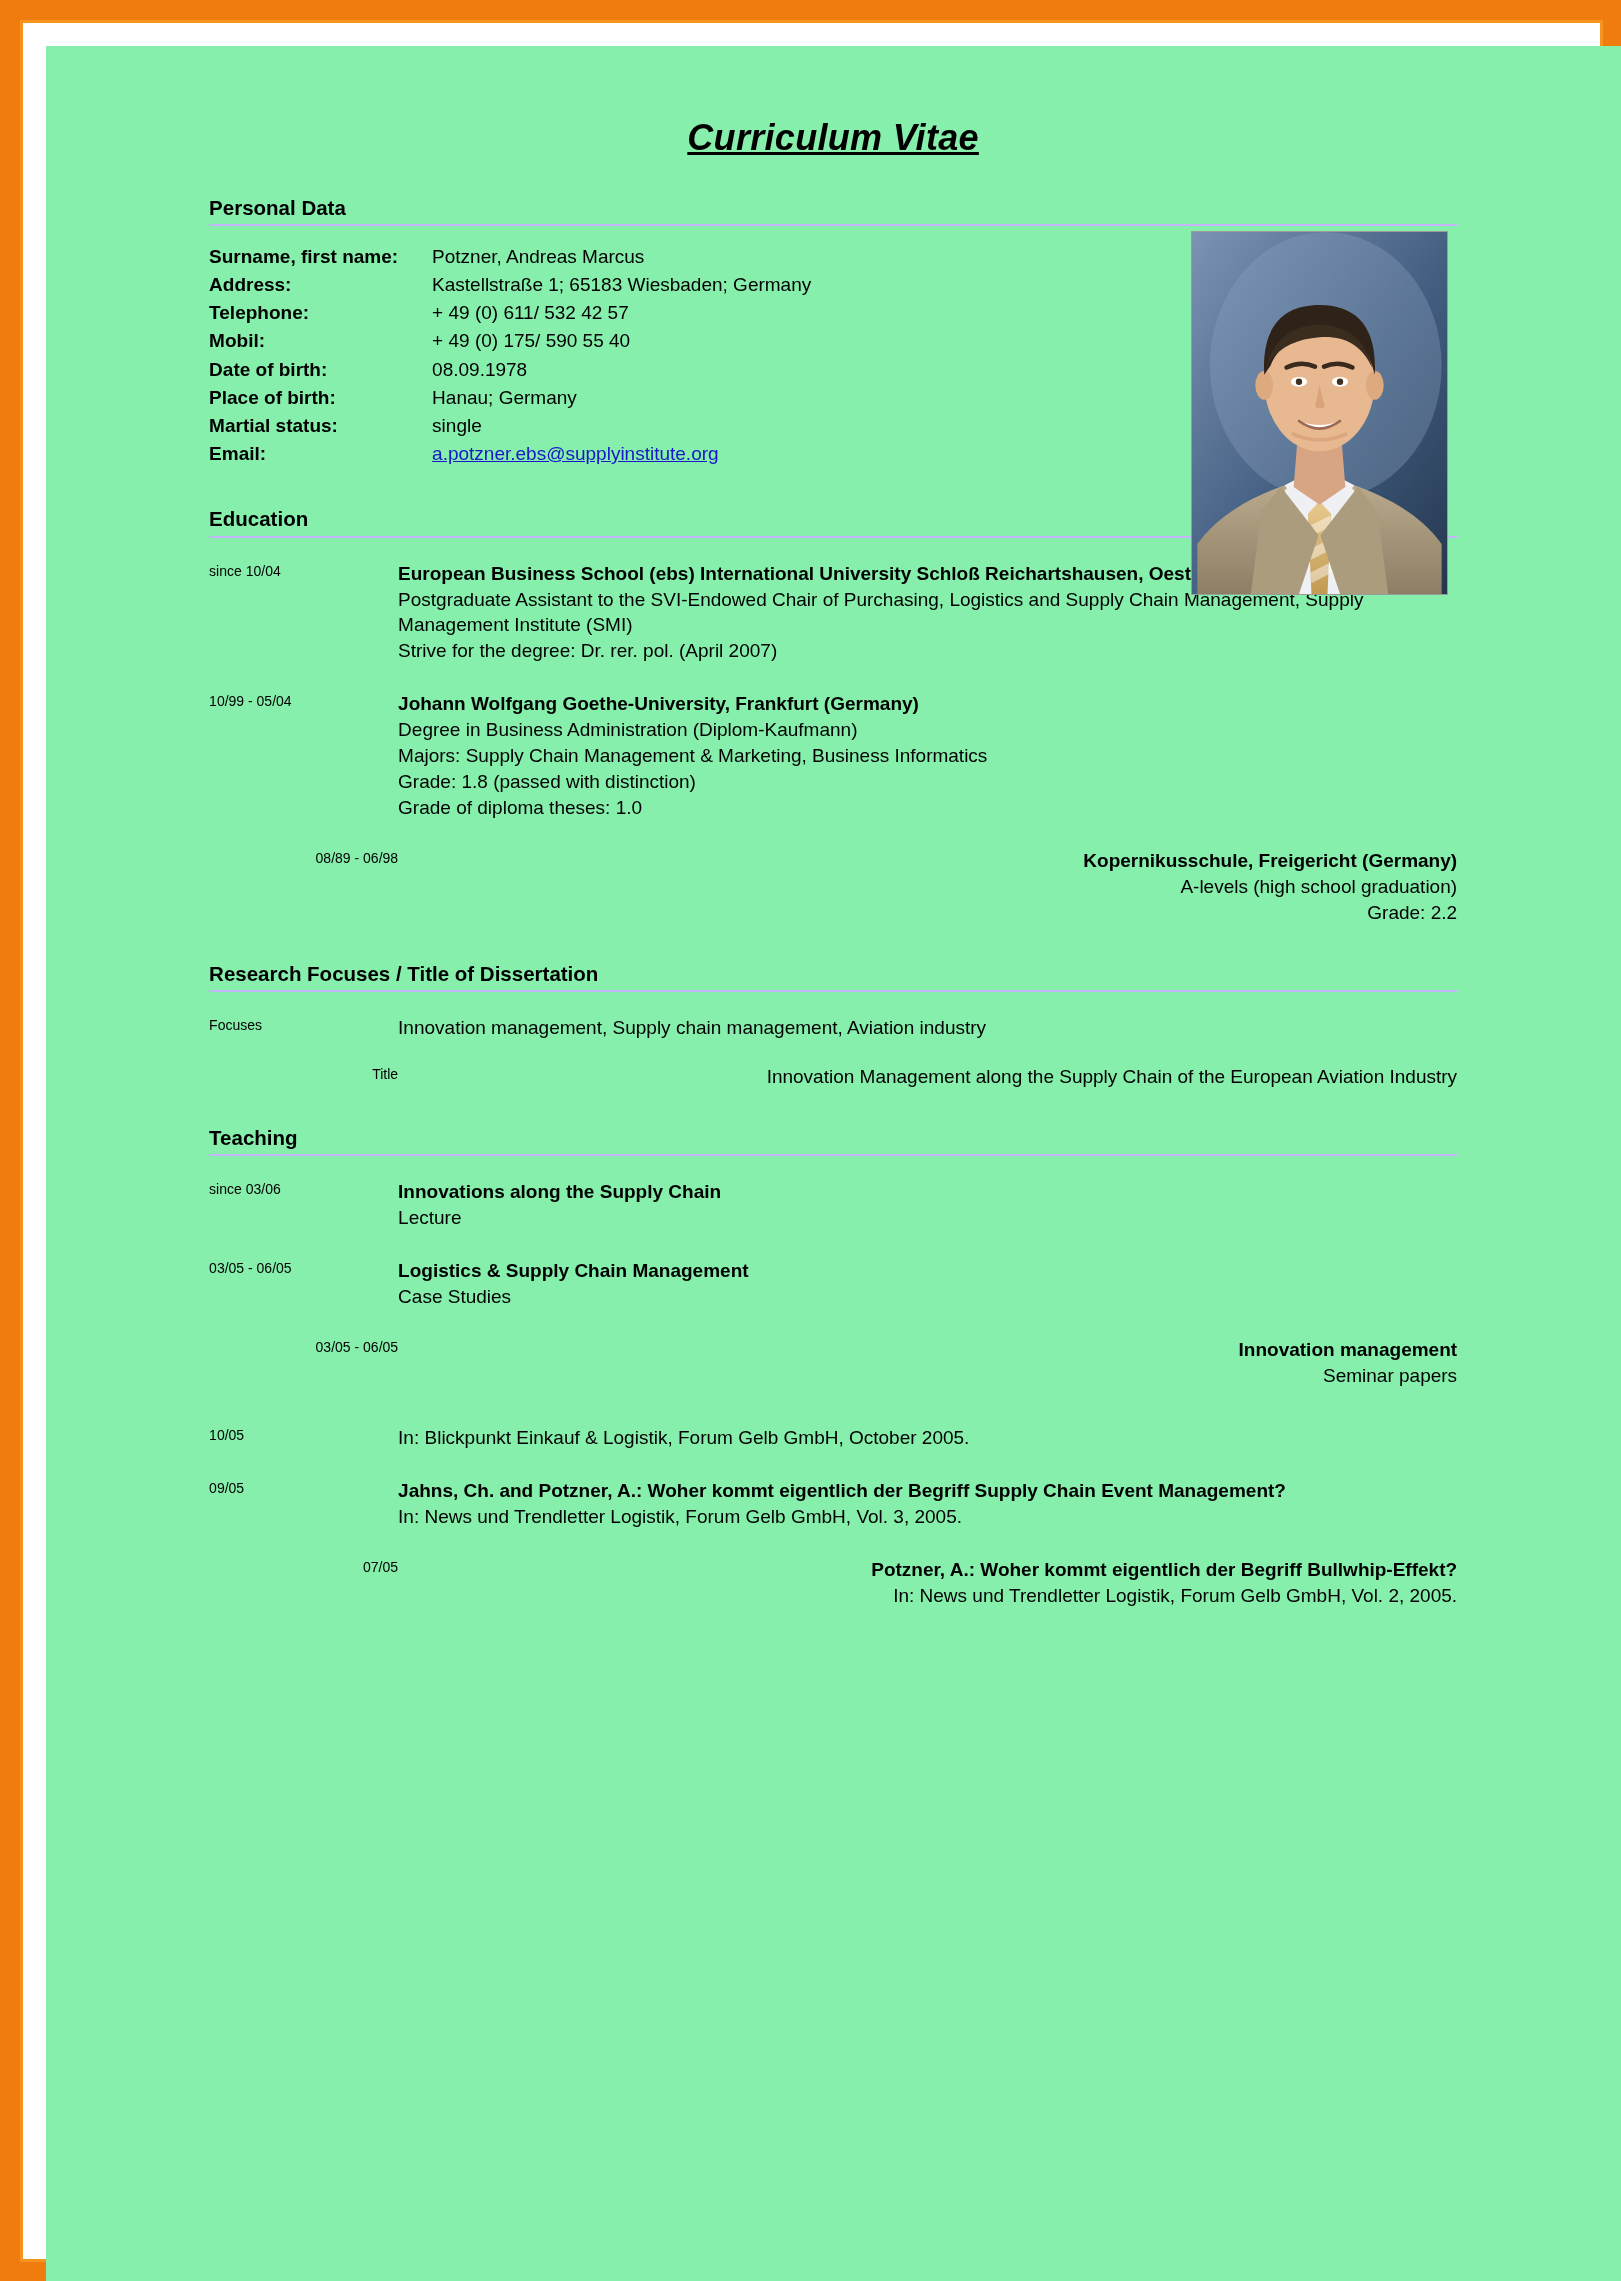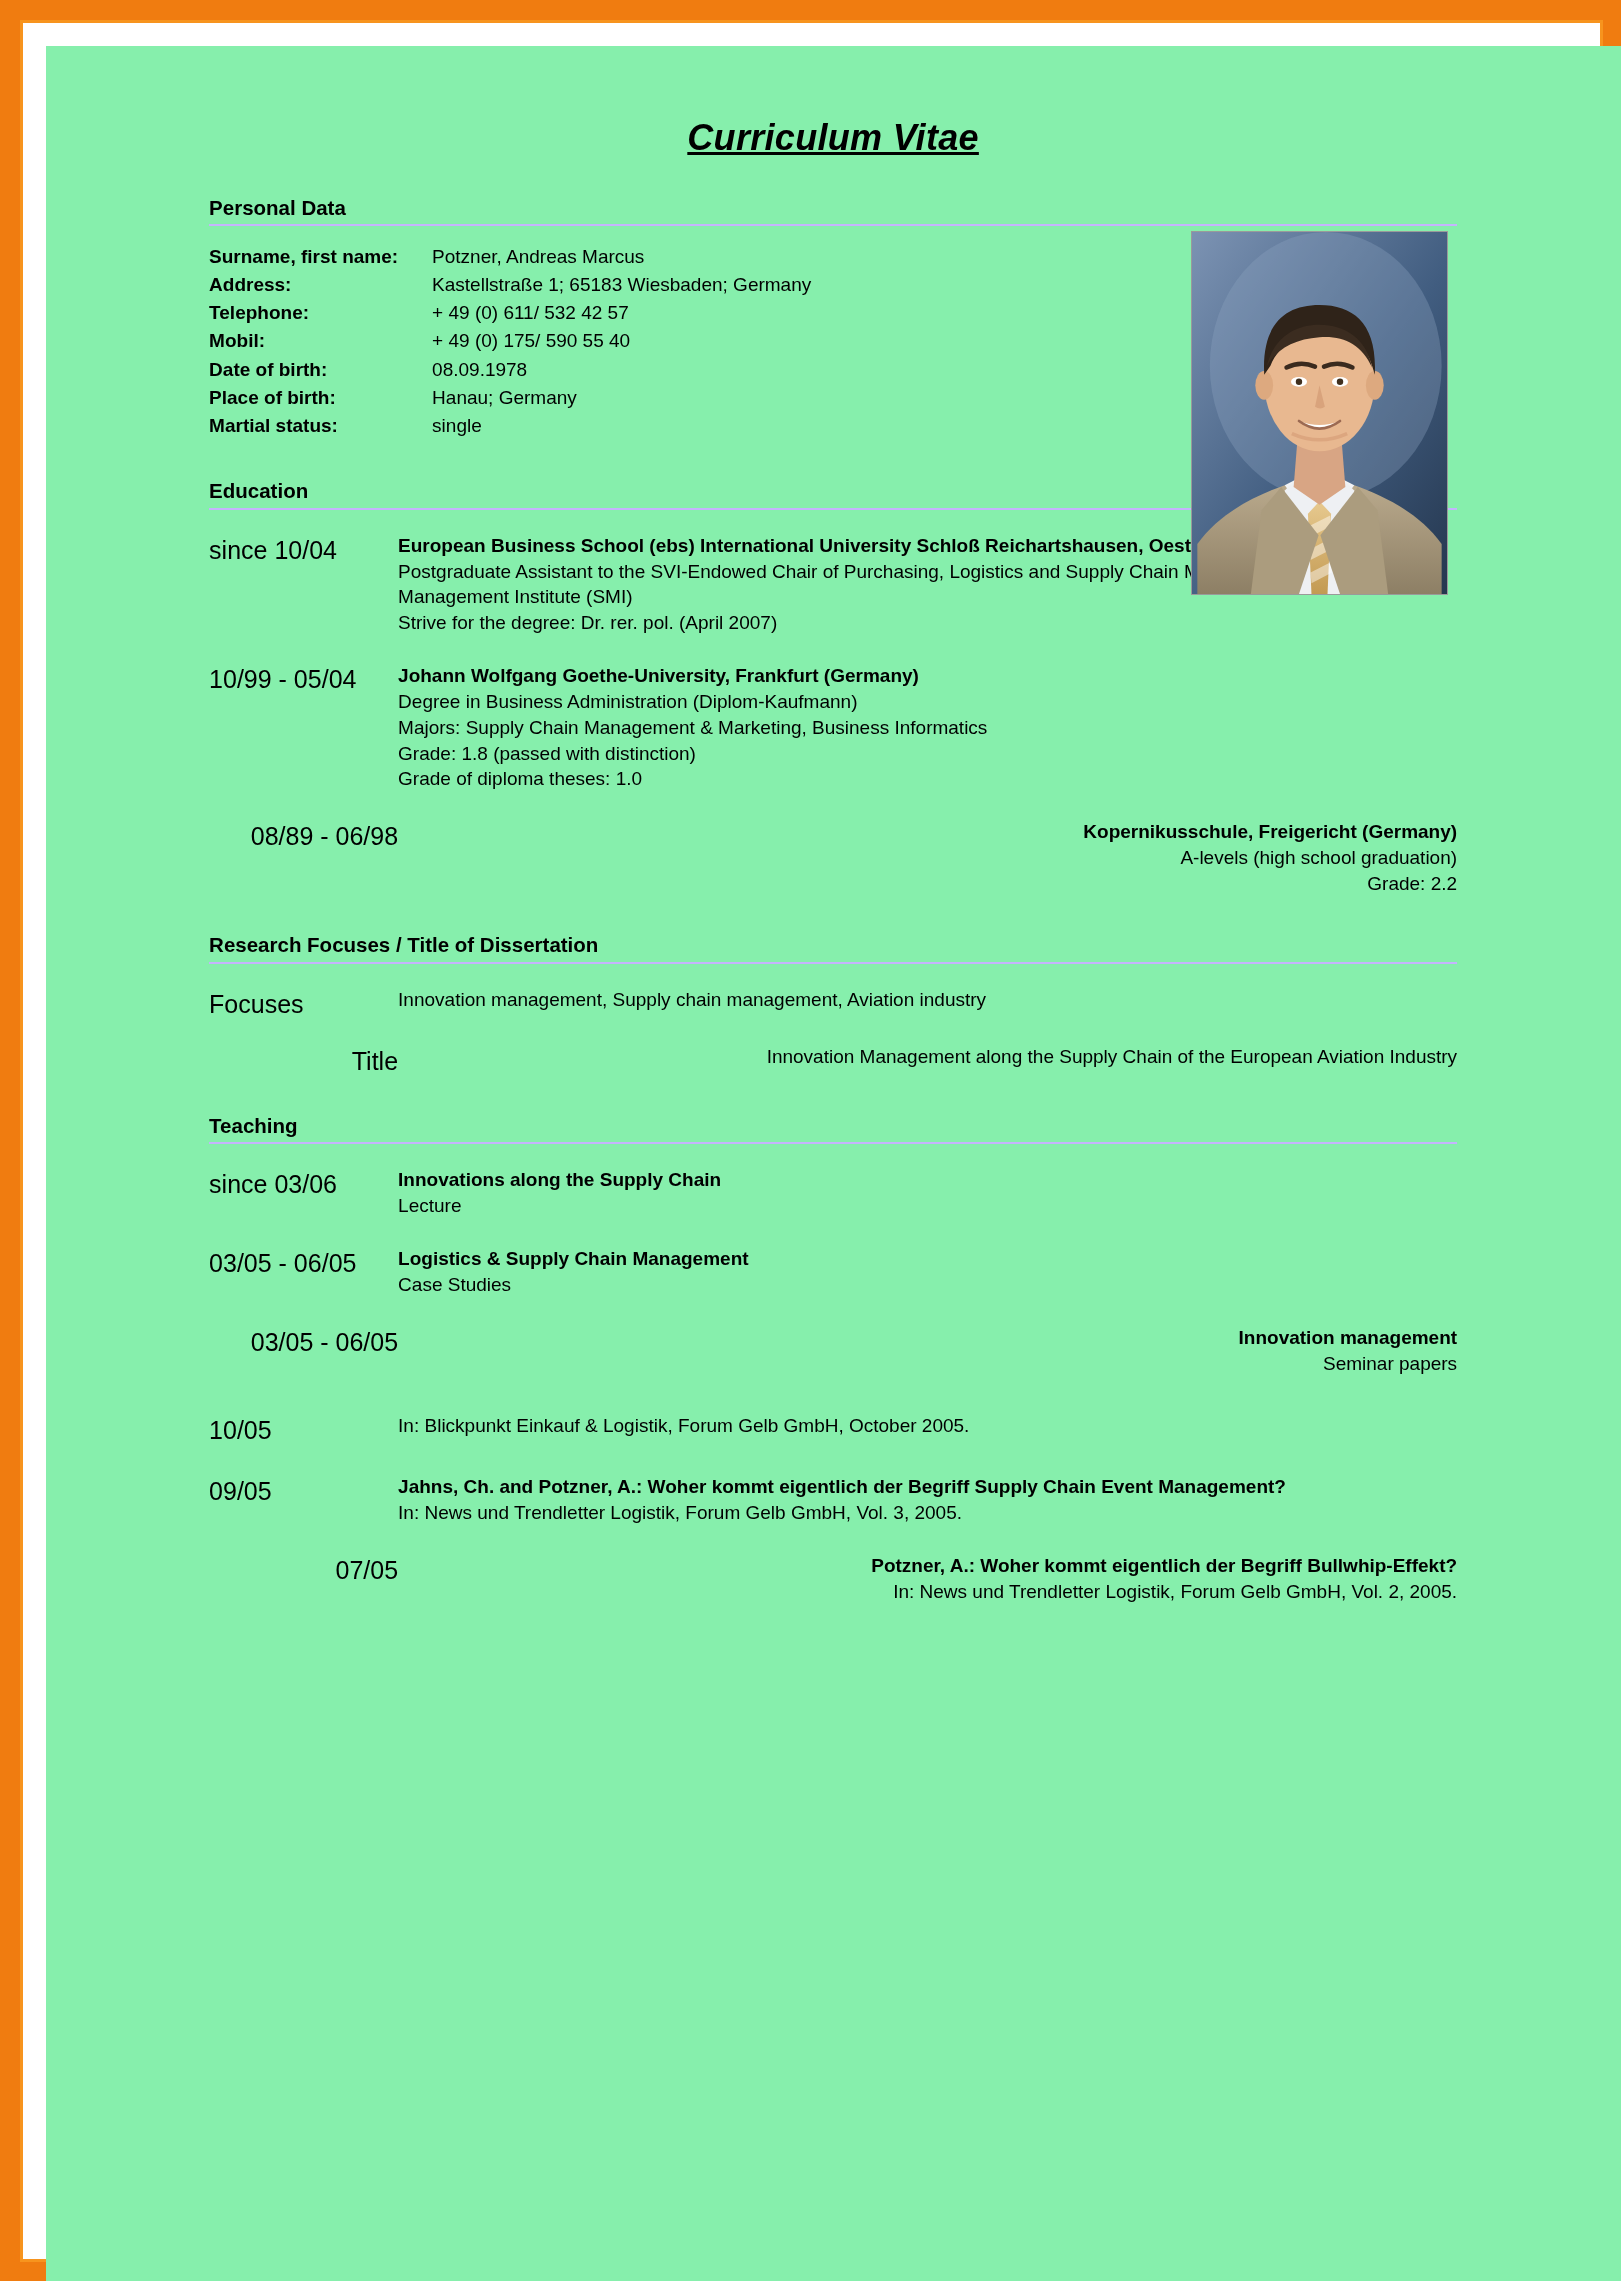--- a/index.html
+++ b/index.html
@@ -108,21 +108,21 @@
   
   .rows { margin-top: 23px; }
   .row {
     display: flex;
     margin-bottom: 27px;
   }
   .row:last-child { margin-bottom: 0; text-align: right; }
   .row .when {
     width: 189px;
     flex: 0 0 189px;
-    font-size: 25px;
+    font-size: 14px;
     line-height: 1.32;
     color: #000;
     padding-top: 0.9px;
   }
   .row .what {
     flex: 1;
     font-size: 19px;
     line-height: 1.32;
     color: #000;
   }
@@ -172,20 +172,26 @@
                   <td class="lbl">Date of birth:</td>
                   <td>08.09.1978</td>
                 </tr>
                 <tr>
                   <td class="lbl">Place of birth:</td>
                   <td>Hanau; Germany</td>
                 </tr>
                 <tr>
                   <td class="lbl">Martial status:</td>
                   <td>single</td>
+                </tr>
+                <tr>
+                  <td class="lbl">Email:</td>
+                  <td>
+                    <span class="email-link">a.potzner.ebs@supplyinstitute.org</span>
+                  </td>
                 </tr>
               </tbody>
             </table>
 
             <div class="photo">
               <svg width="255" height="362" viewBox="0 0 286 406" xmlns="http://www.w3.org/2000/svg">
                 <defs>
                   <linearGradient id="bg" x1="0" y1="0" x2="1" y2="1">
                     <stop offset="0%" stop-color="#6f87a8"></stop>
                     <stop offset="45%" stop-color="#4d6party"></stop>

